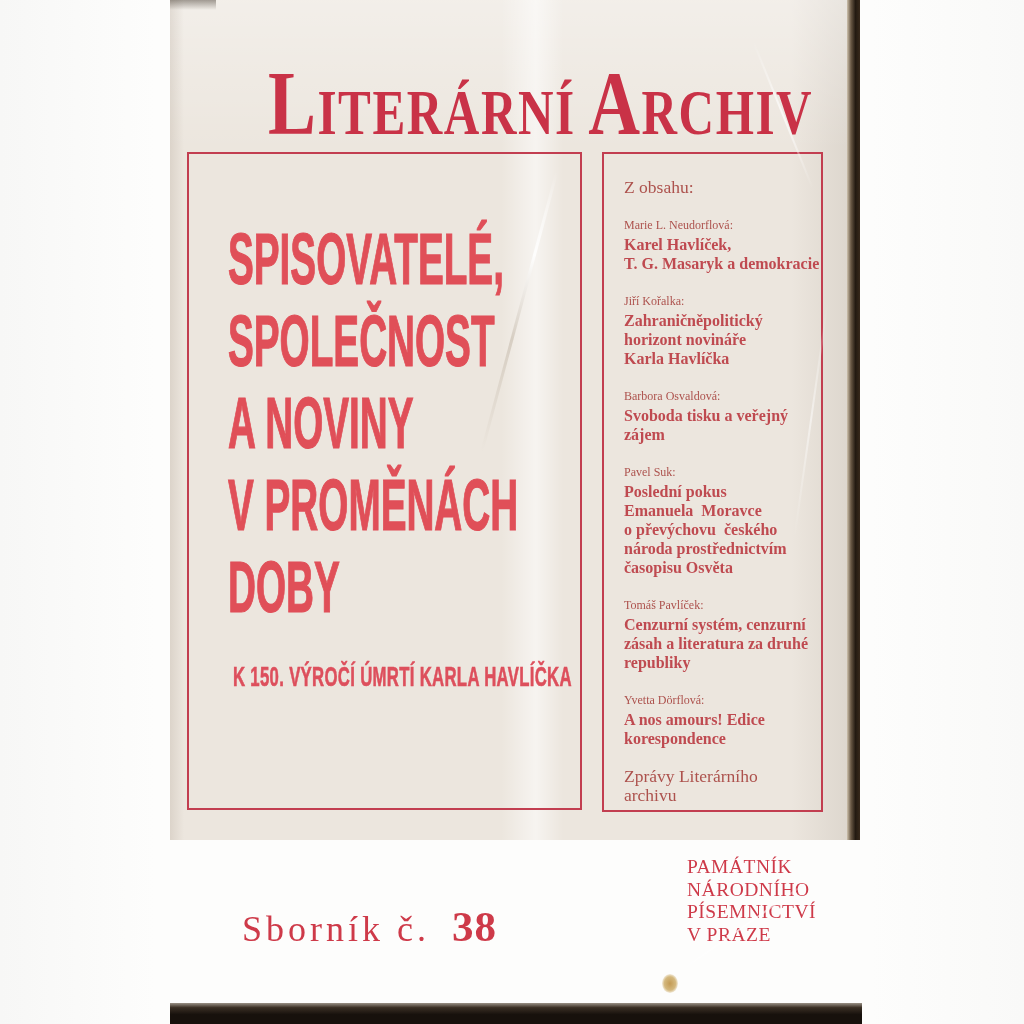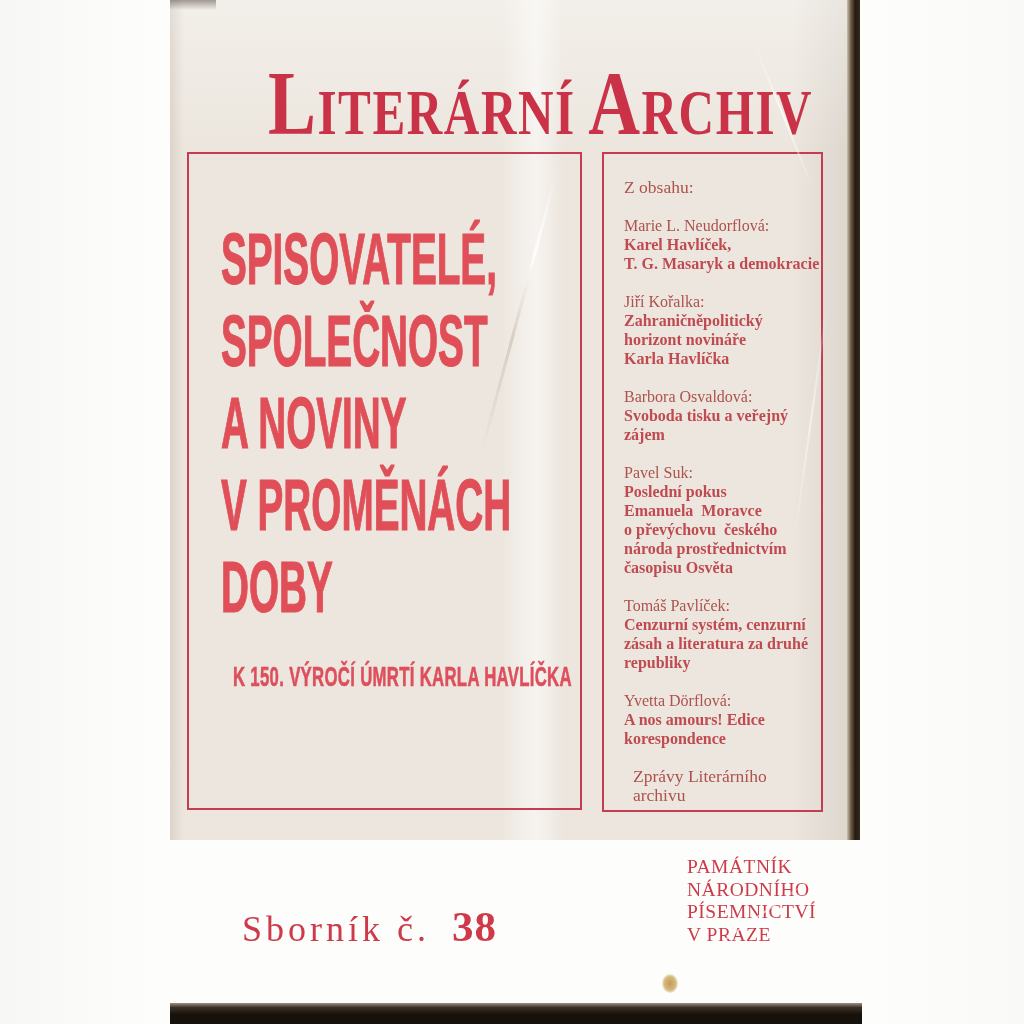--- a/index.html
+++ b/index.html
@@ -20,36 +20,36 @@
         background:linear-gradient(180deg,#9a9186 0,#3a2f24 22%,#17110c 55%,#17110c 100%);}
   
   .masthead{position:absolute;left:98px;top:50px;line-height:106px;white-space:nowrap;
         color:#c93247;font-weight:bold;font-size:63px;letter-spacing:2px;
         transform:scaleX(.78);transform-origin:left top;}
   .masthead .big{font-size:92px;}
   .masthead .gap{display:inline-block;width:16px;}
   
   .title-box{position:absolute;left:17px;top:152px;width:395px;height:658px;
         border:2px solid #c23e50;box-sizing:border-box;}
-  .title-lines{position:absolute;left:32px;top:64px;}
+  .title-lines{position:absolute;left:39px;top:64px;}
   .title-line{font-family:"Liberation Sans",sans-serif;font-weight:700;font-size:73px;
         line-height:82px;color:#e04f58;-webkit-text-stroke:1.2px #e04f58;
         transform:scaleX(.53);transform-origin:left top;white-space:nowrap;}
   .subtitle{position:absolute;left:44px;top:508px;font-family:"Liberation Sans",sans-serif;
         font-weight:700;font-size:27px;line-height:30px;color:#dd4f5c;
         -webkit-text-stroke:.6px #dd4f5c;letter-spacing:.5px;
         transform:scaleX(.62);transform-origin:left top;white-space:nowrap;}
   
   .contents-box{position:absolute;left:432px;top:152px;width:221px;height:660px;
         border:2px solid #c23e50;box-sizing:border-box;padding:24px 8px 0 20px;}
   .c-header{font-size:17.5px;line-height:19px;color:#ad524d;margin-bottom:19px;}
   .entry{margin-bottom:19px;}
-  .entry-author{font-size:16px;line-height:19px;color:#ad524d;}
+  .entry-author{font-size:12px;line-height:19px;color:#ad524d;}
   .entry-line{font-size:16px;line-height:19px;font-weight:bold;color:#bf4a50;white-space:pre;}
-  .c-footer{font-size:17.5px;line-height:19px;color:#ad524d;margin-left:9px;}
+  .c-footer{font-size:17.5px;line-height:19px;color:#ad524d;}
   
   .series{position:absolute;left:72px;top:906px;font-size:36px;line-height:42px;
         color:#ce3a49;letter-spacing:4px;white-space:nowrap;}
   .series .num{font-size:43px;font-weight:bold;letter-spacing:1px;margin-left:9px;}
   .publisher{position:absolute;right:44px;top:856px;text-align:left;
         font-size:19.5px;line-height:22.5px;color:#ce3a49;letter-spacing:.5px;}
   
   .crease-a{position:absolute;left:348px;top:166px;width:3px;height:290px;
         transform:rotate(15deg);background:linear-gradient(180deg,rgba(255,255,255,0),
         rgba(255,255,255,.85) 30%,rgba(185,172,155,.45) 60%,rgba(255,255,255,0));}

